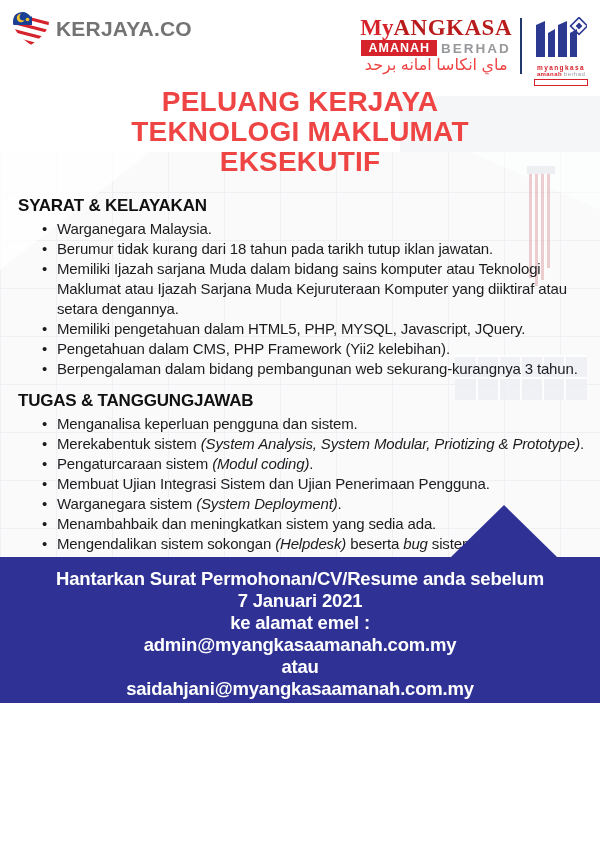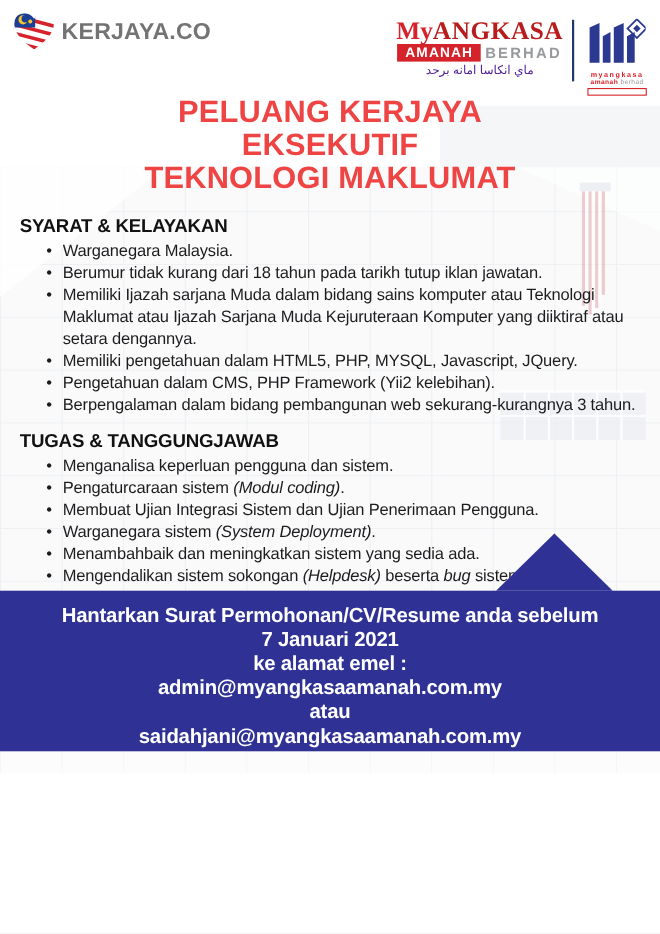--- a/index.html
+++ b/index.html
@@ -18,21 +18,21 @@
   .kerjaya{display:flex;align-items:center;gap:6px;}
   .kerjaya .wordmark{font-size:21px;font-weight:bold;color:#737373;letter-spacing:.2px;}
   .company{display:flex;align-items:flex-start;gap:6px;margin-top:6px;}
   .cw{text-align:center;}
   .cw .l1{font-family:"Liberation Serif","DejaVu Serif",serif;font-weight:bold;font-size:23px;line-height:22px;white-space:nowrap;}
   .cw .l1 .my{color:#d6222a;}
   .cw .l1 .angkasa{color:#b91c1c;letter-spacing:.5px;}
   .cw .l2{display:flex;justify-content:center;align-items:center;gap:4px;margin-top:1px;}
   .cw .amanah{background:#d6222a;color:#fff;font-weight:bold;font-size:12.5px;padding:1px 7px;letter-spacing:1px;}
   .cw .berhad{color:#97999c;font-weight:bold;font-size:13.5px;letter-spacing:2px;}
-  .cw .jawi{color:#4c1d95;font-size:11px;line-height:15px;margin-top:1px;direction:rtl;}
+  .cw .jawi{color:#ef4444;font-size:16px;line-height:15px;margin-top:1px;direction:rtl;}
   .logo-divider{width:2px;height:56px;background:#21386b;margin:1px 2px 0 2px;}
   .cmark{width:62px;text-align:center;}
   .cmark .mk1{color:#d6222a;font-weight:bold;font-size:6.5px;letter-spacing:1.4px;line-height:7px;margin-top:1px;}
   .cmark .mk2{font-size:6px;line-height:7px;letter-spacing:.4px;}
   .cmark .mk2 .r{color:#d6222a;font-weight:bold;}
   .cmark .mk2 .g{color:#97999c;}
   .cmark .mk3{height:5px;border:1px solid #d6222a;margin:1px 4px 0 4px;}
 
   
   .title{margin:8px 0 0 0;text-align:center;color:#ef4444;
@@ -152,40 +152,41 @@
             <span class="r">amanah</span>
             <span class="g">berhad</span>
           </div>
           <div class="mk3"></div>
         </div>
       </div>
     </header>
 
     <div class="title">
       <div>PELUANG KERJAYA</div>
+      <div>TEKNOLOGI MAKLUMAT</div>
       <div>EKSEKUTIF</div>
-      <div>TEKNOLOGI MAKLUMAT</div>
     </div>
 
     <main>
       <section class="sec1">
         <h2>SYARAT &amp; KELAYAKAN</h2>
         <ul>
             <li><span>Warganegara Malaysia.</span></li>
             <li><span>Berumur tidak kurang dari 18 tahun pada tarikh tutup iklan jawatan.</span></li>
             <li><span>Memiliki Ijazah sarjana Muda dalam bidang sains komputer atau Teknologi Maklumat atau Ijazah Sarjana Muda Kejuruteraan Komputer yang diiktiraf atau setara dengannya.</span></li>
             <li><span>Memiliki pengetahuan dalam HTML5, PHP, MYSQL, Javascript, JQuery.</span></li>
             <li><span>Pengetahuan dalam CMS, PHP Framework (Yii2 kelebihan).</span></li>
             <li><span>Berpengalaman dalam bidang pembangunan web sekurang-kurangnya 3 tahun.</span></li>
           </ul>
       </section>
       <section class="sec2">
         <h2>TUGAS &amp; TANGGUNGJAWAB</h2>
         <ul>
             <li><span>Menganalisa keperluan pengguna dan sistem.</span></li>
+            <li><span>Merekabentuk sistem </span><span class="it">(System Analysis, System Modular, Priotizing &amp; Prototype)</span><span>.</span></li>
             <li><span>Pengaturcaraan sistem </span><span class="it">(Modul coding)</span><span>.</span></li>
             <li><span>Membuat Ujian Integrasi Sistem dan Ujian Penerimaan Pengguna.</span></li>
             <li><span>Warganegara sistem </span><span class="it">(System Deployment)</span><span>.</span></li>
             <li><span>Menambahbaik dan meningkatkan sistem yang sedia ada.</span></li>
             <li><span>Mengendalikan sistem sokongan </span><span class="it">(Helpdesk)</span><span> beserta </span><span class="it">bug</span><span> sistem.</span></li>
             <li><span>Lain-lain tugas/tanggungjawab yang diarahkan oleh Pengurusan dari semasa ke Semasa.</span></li>
           </ul>
       </section>
       <section class="sec3">
         <h2>TAWARAN GAJI &amp; KEMUDAHAN</h2>

